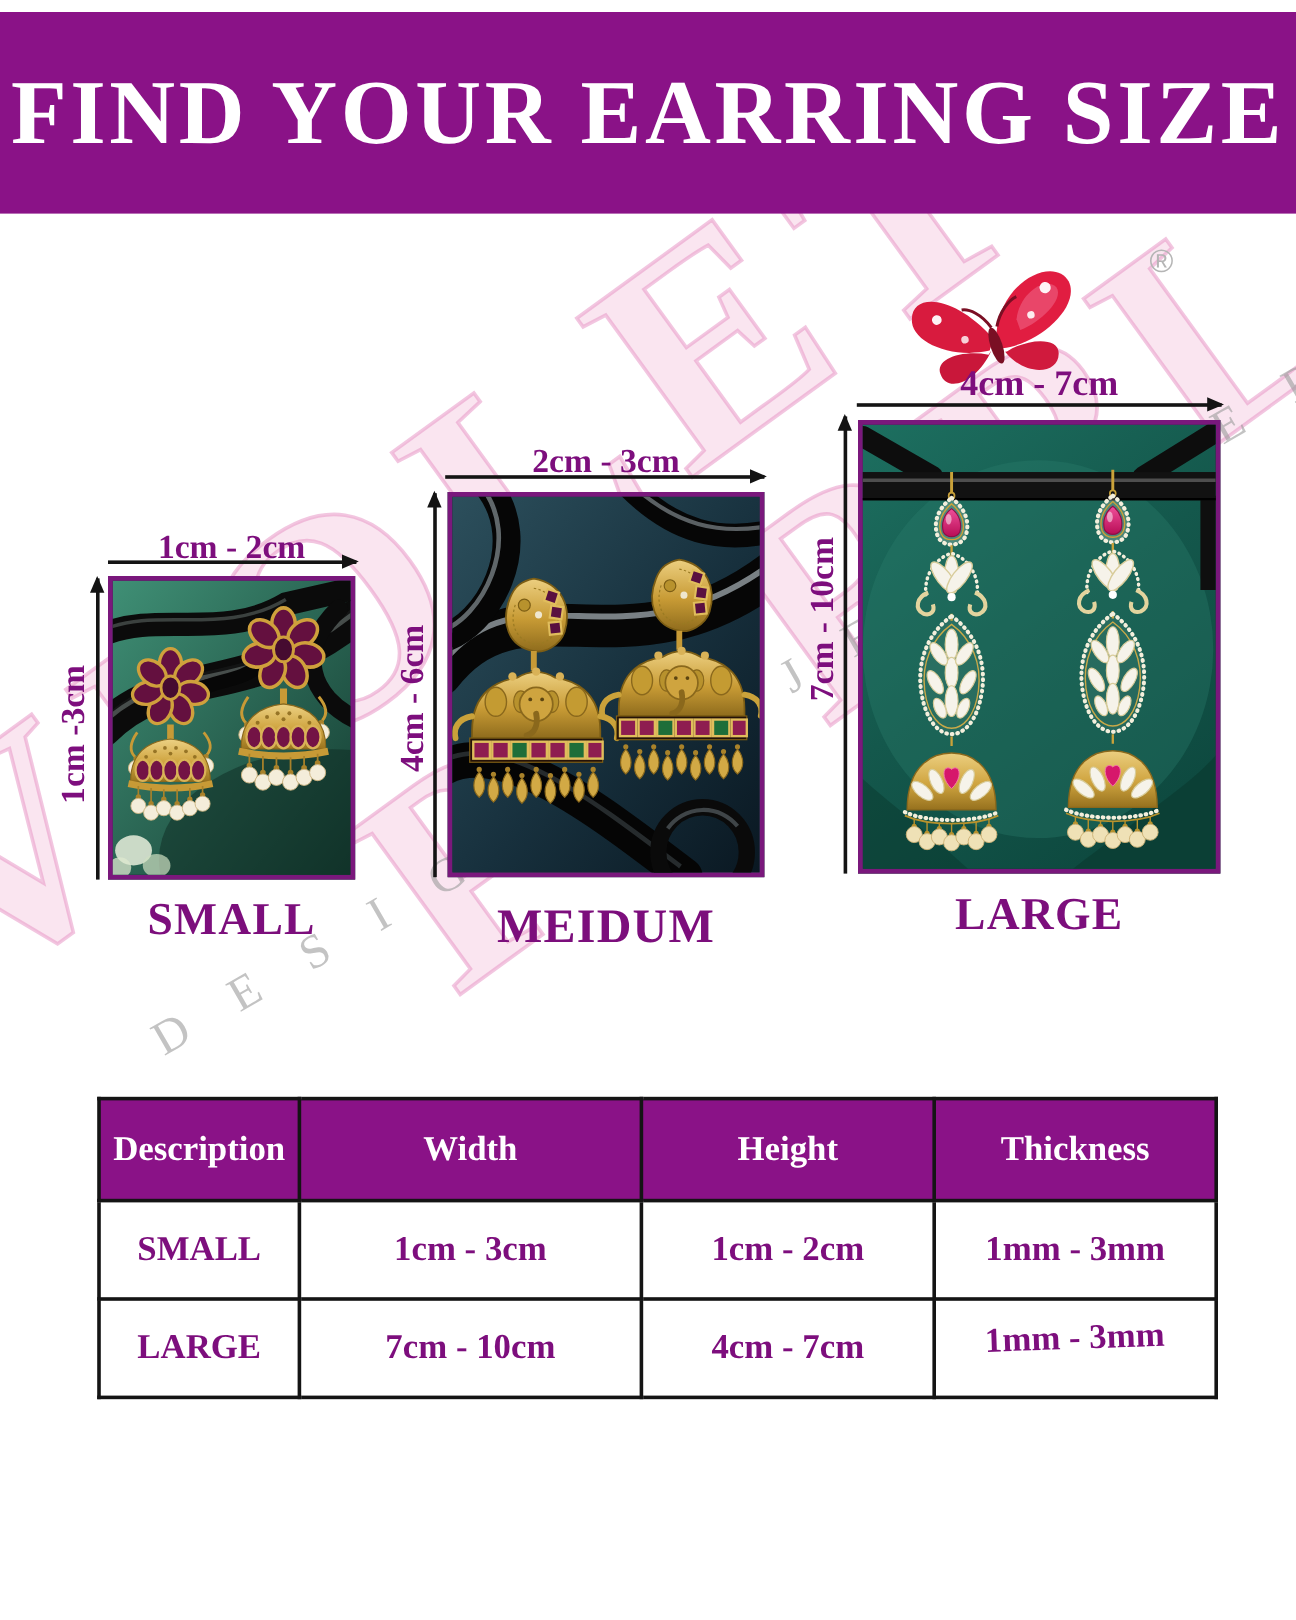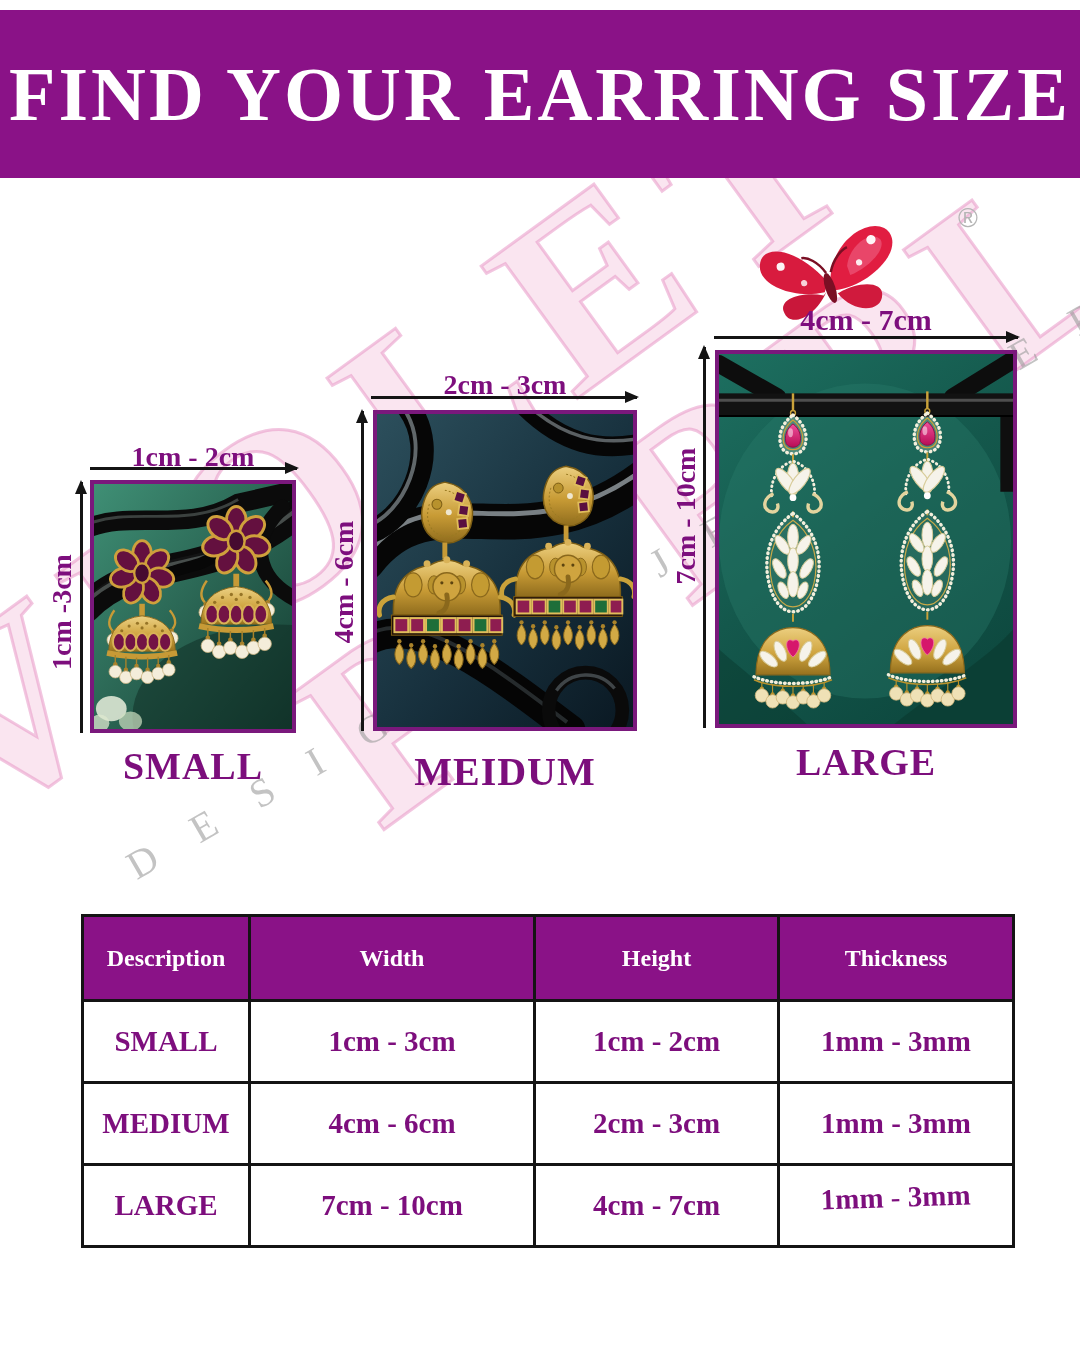--- a/index.html
+++ b/index.html
@@ -25,21 +25,21 @@
         border-left:14px solid #141414;border-top:6.5px solid transparent;border-bottom:6.5px solid transparent;}
   .arrow-v{position:absolute;z-index:4;width:0;border-left:3px solid #141414;}
   .arrow-v .head{position:absolute;top:-2px;left:-8px;width:0;height:0;
         border-bottom:14px solid #141414;border-left:6.5px solid transparent;border-right:6.5px solid transparent;}
   .v-label{position:absolute;z-index:4;width:0;height:0;display:flex;align-items:center;justify-content:center;}
   .v-label span{white-space:nowrap;transform:rotate(-90deg);color:#7d0e7d;font-weight:bold;font-size:28px;}
   .photo-frame{position:absolute;z-index:2;box-sizing:border-box;border:4px solid #7a187c;background:#0d3d33;}
   .photo-frame svg{display:block;width:100%;height:100%;}
   
   table.size-table{position:absolute;left:81px;top:914px;z-index:3;border-collapse:collapse;table-layout:fixed;width:931px;}
-  .size-table th{background:#8a1287;color:#ffffff;font-weight:bold;font-size:24px;height:80px;
+  .size-table th{background:#8a1287;color:#ffffff;font-weight:bold;font-size:29px;height:80px;
         border:3px solid #141414;text-align:center;}
   .size-table td{background:#ffffff;color:#7d0e7d;font-weight:bold;font-size:29px;height:77px;
         border:3px solid #141414;text-align:center;}
   .size-table .tilt{display:inline-block;transform:rotate(-2deg) translateY(-8px);}
 </style>
 </head>
 <body>
 
 <div class="page">
 
@@ -414,26 +414,20 @@
       </tr>
     </thead>
     <tbody>
       <tr>
         <td><span>SMALL</span></td>
         <td><span>1cm - 3cm</span></td>
         <td><span>1cm - 2cm</span></td>
         <td><span>1mm - 3mm</span></td>
       </tr>
       <tr>
-        <td><span>MEDIUM</span></td>
-        <td><span>4cm - 6cm</span></td>
-        <td><span>2cm - 3cm</span></td>
-        <td><span>1mm - 3mm</span></td>
-      </tr>
-      <tr>
         <td><span>LARGE</span></td>
         <td><span>7cm - 10cm</span></td>
         <td><span>4cm - 7cm</span></td>
         <td><span class="tilt">1mm - 3mm</span></td>
       </tr>
     </tbody>
   </table>
 
 </div>
 

